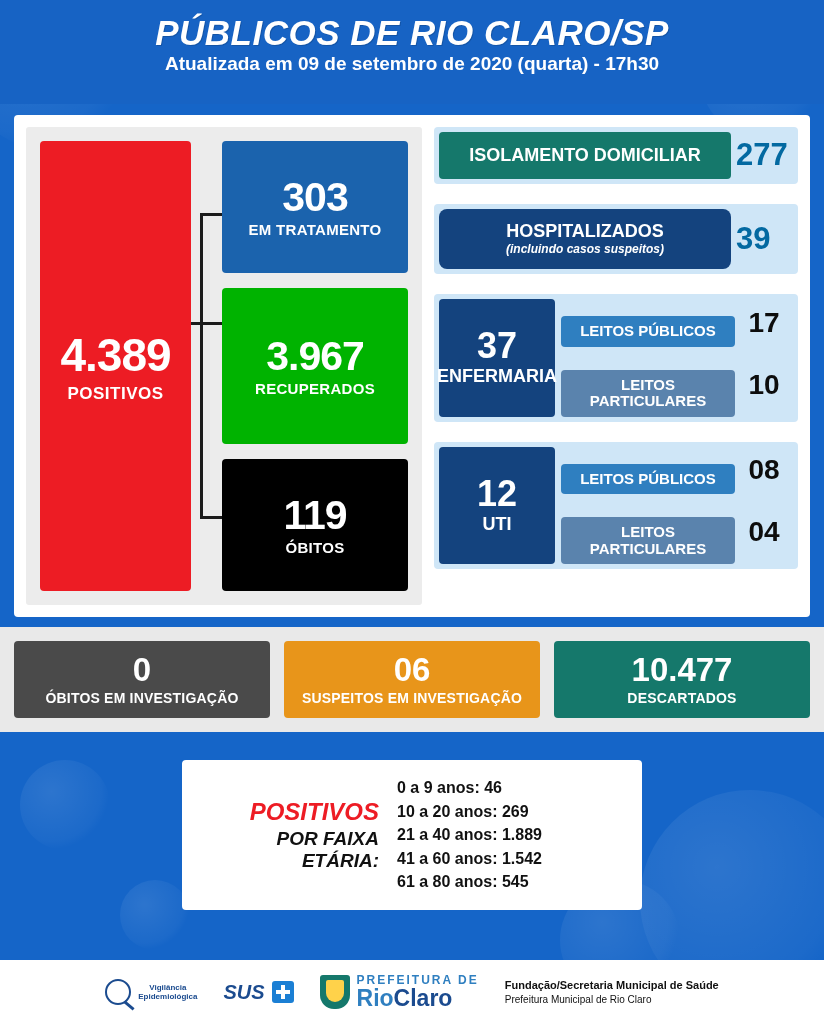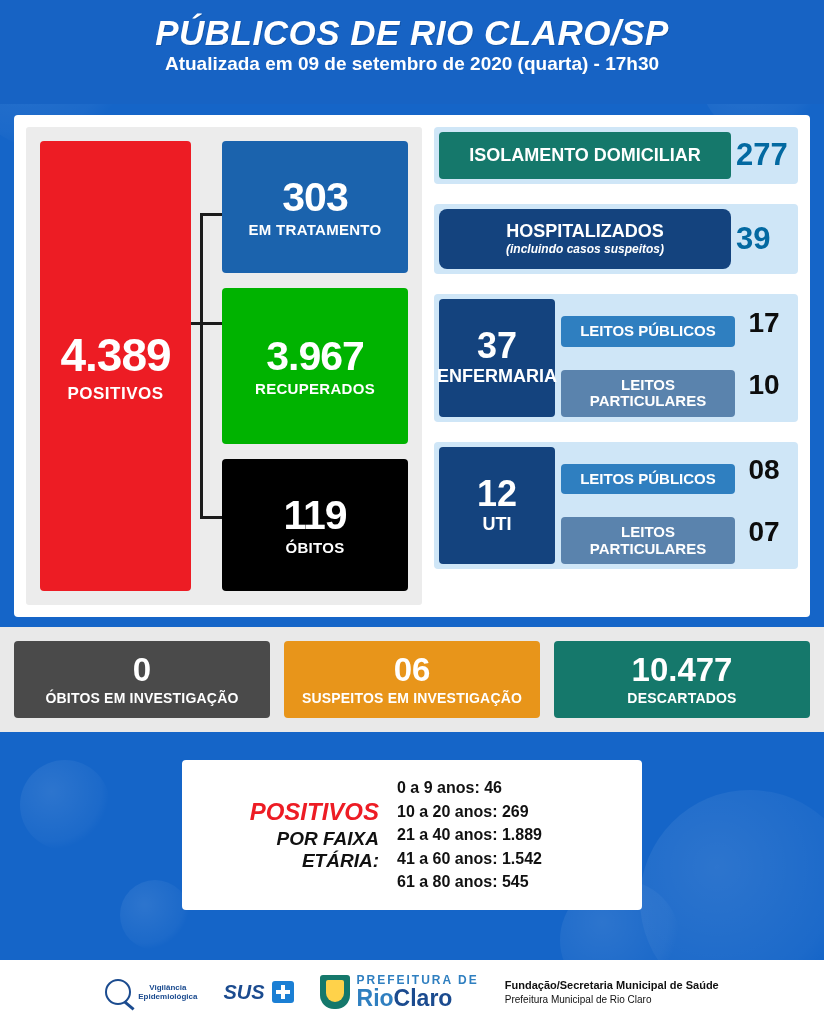--- a/index.html
+++ b/index.html
@@ -276,21 +276,21 @@
         <div class="num">12</div>
         <div class="lab">UTI</div>
       </div>
       <div class="bed-right">
         <div class="bed-line">
           <div class="tag">LEITOS PÚBLICOS</div>
           <div class="bval">08</div>
         </div>
         <div class="bed-line">
           <div class="tag alt">LEITOS PARTICULARES</div>
-          <div class="bval">07</div>
+          <div class="bval">04</div>
         </div>
       </div>
     </div>
 
   </div>
 </div>
 
 <div class="stripe">
   <div class="stat dark">
     <div class="num">0</div>

